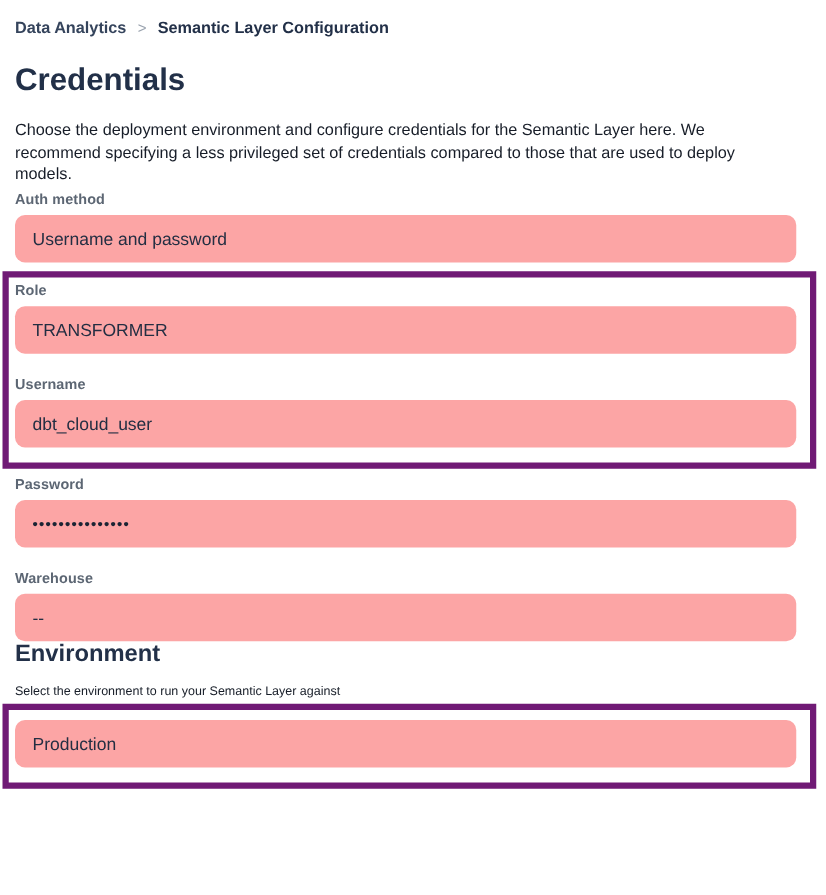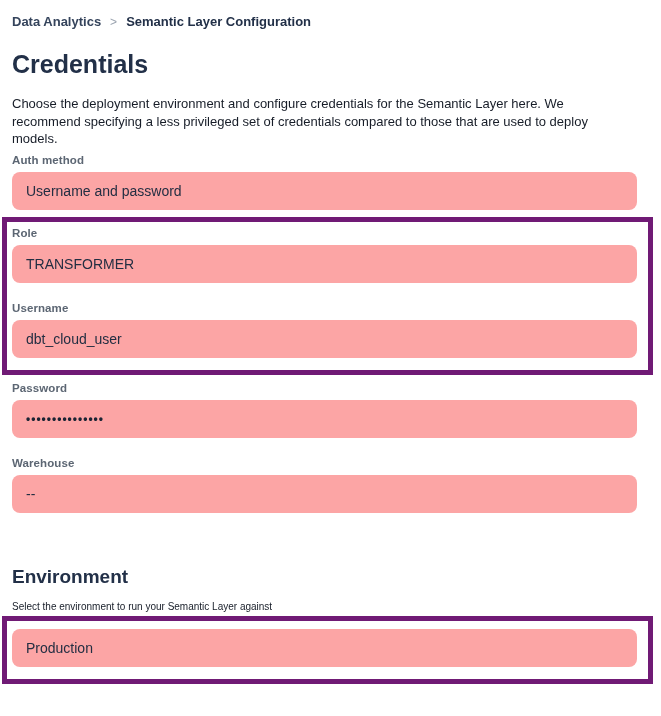--- a/index.html
+++ b/index.html
@@ -13,21 +13,21 @@
   .page { padding: 14px 24px 0 12px; }
 
   
   .breadcrumb { display: flex; align-items: center; font-size: 13px; font-weight: 700; }
   .crumb-link { color: #35445c; cursor: pointer; }
   .crumb-sep { color: #9aa3af; margin: 0 9px; font-size: 12px; font-weight: 400; }
   .crumb-current { color: #223048; }
 
   
   .h-credentials { margin-top: 21px; font-size: 25px; font-weight: 700; color: #223048; }
-  .h-environment { margin-top: 53px; font-size: 19px; font-weight: 700; color: #223048; }
+  .h-environment { font-size: 19px; font-weight: 700; color: #223048; }
 
   .desc {
     margin-top: 16px; font-size: 13px; line-height: 1.35; color: #171d28;
     max-width: 614px;
   }
   .env-desc { margin-top: 13px; font-size: 10px; color: #171d28; }
 
   
   .field-label {
     display: block; font-size: 11.5px; font-weight: 700; color: #5c6673;

